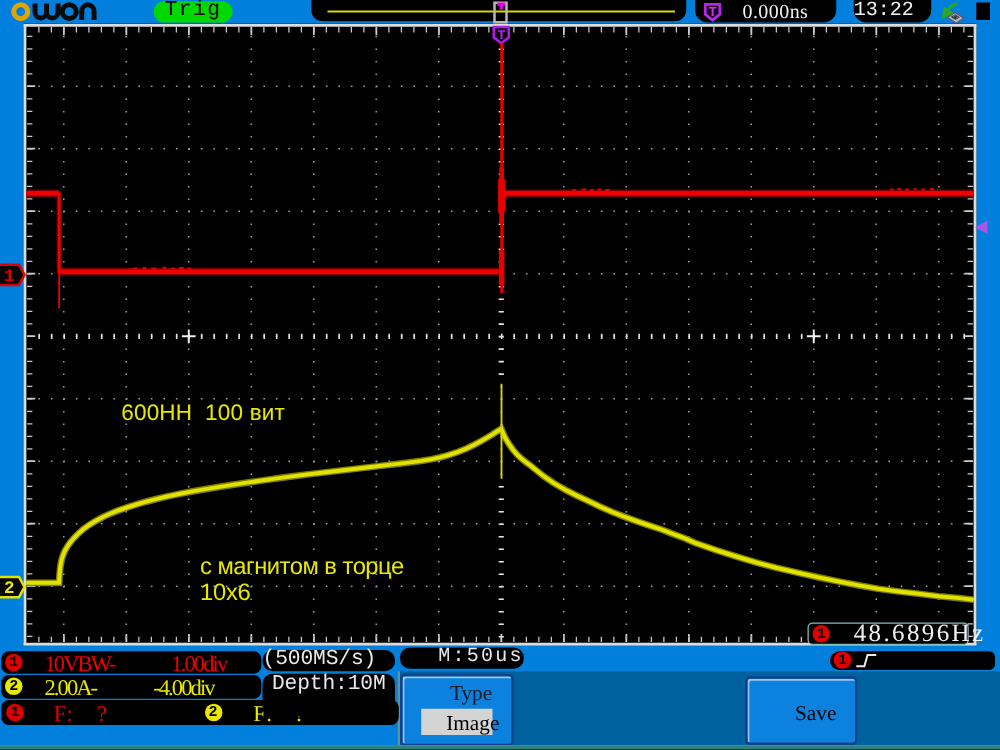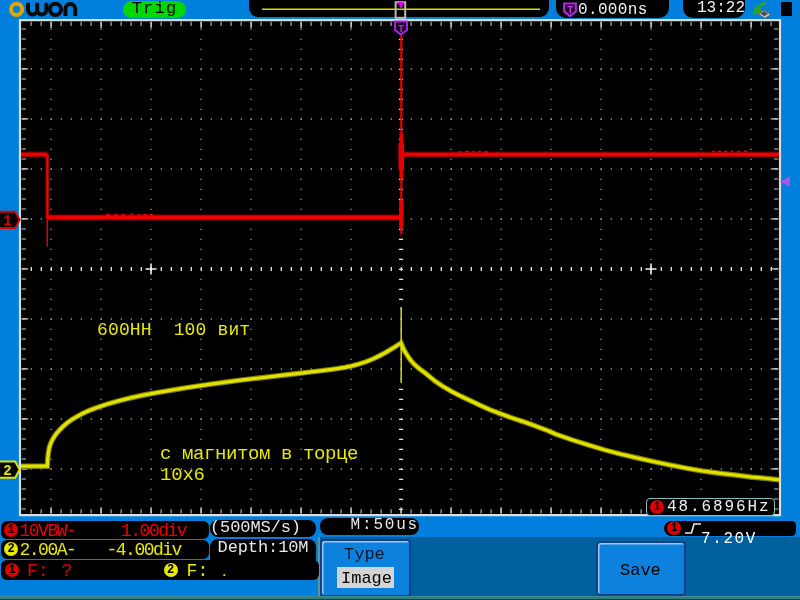--- a/index.html
+++ b/index.html
@@ -1,20 +1,20 @@
 <!DOCTYPE html>
 <html><head><meta charset="utf-8">
 <style>
 html,body{margin:0;padding:0;}
 body{width:800px;height:600px;background:#0080DC;position:relative;overflow:hidden;
      font-family:"Liberation Mono",monospace;}
 .abs{position:absolute;}
 .pill{position:absolute;background:#000;}
-.mono{font-family:Liberation Mono, monospace;}
-.sans{font-family:Liberation Mono, monospace;}
+.mono{font-family:Liberation Serif, serif;padding-left:16px;}
+.sans{font-family:Liberation Sans, sans-serif;}
 .chip{display:inline-block;width:14px;height:14px;border-radius:50%;
   text-align:center;font:bold 12px/14px "Liberation Mono",monospace;color:#000;}
 </style></head>
 <body>
 
 <svg class="abs" style="left:0;top:0" width="800" height="600" viewBox="0 0 800 600">
 <rect x="19" y="19" width="762" height="497" fill="#000000"></rect>
 <g stroke="#DCDCDC" stroke-width="2.2">
 <line x1="18.9" y1="20.2" x2="781.1" y2="20.2"></line>
 <line x1="18.9" y1="515.2" x2="781.1" y2="515.2"></line>
@@ -109,39 +109,39 @@
 </svg>
 
 <div class="pill" style="left:556px;top:0;width:113px;height:17.5px;border-radius:0 0 10px 10px"></div>
 <svg class="abs" style="left:561px;top:1.5px" width="18" height="16" viewBox="0 0 18 16">
  <path d="M3.2,1.5 h11.6 v8 l-5.8,4.6 l-5.8,-4.6 z" fill="#1A001A" stroke="#B428E6" stroke-width="2.2"></path>
  <text x="9.2" y="11" fill="#C036E8" font-size="11" font-weight="bold" text-anchor="middle" font-family="Liberation Mono,monospace">T</text>
 </svg>
 <div class="abs mono" style="left:578px;top:1px;color:#F0F0F0;font-size:16px;letter-spacing:0.35px">0.000ns</div>
 
 <div class="pill" style="left:683px;top:0;width:62px;height:17.5px;border-radius:0 0 10px 10px;
-  text-align:right;font:16px/16px 'Liberation Mono',monospace;color:#F0F0F0">13:22</div>
+  text-align:left;font:16px/16px 'Liberation Mono',monospace;color:#F0F0F0">13:22</div>
 
 <svg class="abs" style="left:750px;top:1px" width="24" height="20" viewBox="0 0 24 20">
  <path d="M16,2 C11,3 9,5 8,8 L10.5,9.5 L5,12 L6,6.5 L8,8" fill="none" stroke="#2FA818" stroke-width="2.6"></path>
  <path d="M4.5,13 L10,10 L9,8.5 Z" fill="#2FA818"></path>
  <path d="M8,13 L14,9 L21,13.5 L15,17.5 Z" fill="#BCBCCC" stroke="#5A5A66" stroke-width="1"></path>
  <path d="M10.5,12.5 L14,10.3 L18,12.8 L14.4,15 Z" fill="#3A3A44"></path>
  <path d="M12.5,12.2 l1.6,-1 M15,13.5 l1.6,-1" stroke="#9090A0" stroke-width="0.8"></path>
 </svg>
 
 <div class="abs" style="left:781px;top:2px;width:10.5px;height:14px;background:#000"></div>
 
 <div class="abs sans" style="left:97px;top:320px;color:#E8E800;font-size:18px;letter-spacing:0.15px">600НН&nbsp; 100 вит</div>
 <div class="abs sans" style="left:160px;top:442.5px;color:#E8E800;font-size:19px;letter-spacing:-0.4px">с магнитом в торце</div>
 <div class="abs sans" style="left:160px;top:464px;color:#E8E800;font-size:19px;letter-spacing:-0.2px">10х6</div>
 
 <div class="abs" style="left:646px;top:498px;width:127px;height:16px;background:#000;border:1px solid #85BEBE;border-radius:4px">
  <span class="chip" style="background:#E00000;position:absolute;left:3px;top:1px">1</span>
- <span class="abs mono" style="left:20px;top:1px;color:#F0F0F0;font-size:16px;line-height:14px;letter-spacing:1.9px">48.6896Hz</span>
+ <span class="abs mono" style="left:20px;top:1px;color:#F0F0F0;font-size:20px;line-height:14px;letter-spacing:1.9px">48.6896Hz</span>
 </div>
 
 <div class="pill" style="left:1px;top:521px;width:208px;height:17.5px;border-radius:6px"></div>
 <span class="chip" style="background:#E00000;position:absolute;left:4px;top:523px">1</span>
 <div class="abs mono" style="left:19.5px;top:523.5px;color:#F00000;font-size:18px;line-height:14px;letter-spacing:-1.5px">10VBW-</div>
 <div class="abs mono" style="left:121px;top:523.5px;color:#F00000;font-size:18px;line-height:14px;letter-spacing:-1.5px">1.00div</div>
 
 <div class="pill" style="left:1px;top:540px;width:208px;height:18.5px;border-radius:6px"></div>
 <span class="chip" style="background:#E8E800;position:absolute;left:4px;top:542px">2</span>
 <div class="abs mono" style="left:19.5px;top:543px;color:#E8E800;font-size:18px;line-height:14px;letter-spacing:-1.5px">2.00A-</div>
@@ -170,15 +170,15 @@
 <div class="abs mono" style="left:341px;top:569px;color:#000;font-size:17px">Image</div>
 
 <div class="abs" style="left:596px;top:541px;width:90px;height:55px;background:#0C82DE;border:2px solid #12418C;border-radius:4px;box-shadow:inset 1.5px 1.5px 0 #9CC6F0;box-sizing:border-box"></div>
 <div class="abs mono" style="left:620px;top:561px;color:#000;font-size:17px">Save</div>
 
 <div class="pill" style="left:664px;top:521px;width:132px;height:14.5px;border-radius:8px 5px 5px 8px"></div>
 <span class="chip" style="background:#E00000;position:absolute;left:667px;top:521px"><span style="font-size:12px">1</span></span>
 <svg class="abs" style="left:684px;top:522px" width="18" height="13" viewBox="0 0 18 13">
  <path d="M1,11 h6.5 l2.5,-9 h7" stroke="#E8E8E8" stroke-width="1.6" fill="none"></path>
 </svg>
-<div class="abs mono" style="left:701px;top:532px;color:#ffffff;font-size:16px;line-height:14px;letter-spacing:1.6px">7.20V</div>
+<div class="abs mono" style="left:701px;top:521px;color:#000000;font-size:16px;line-height:14px;letter-spacing:1.6px">7.20V</div>
 
 <div class="abs" style="left:0;top:596px;width:800px;height:4px;background:linear-gradient(#54989A 0px,#2E8080 1px,#2E8080 3px,#0E4448 3px)"></div>
 
 </body></html>

